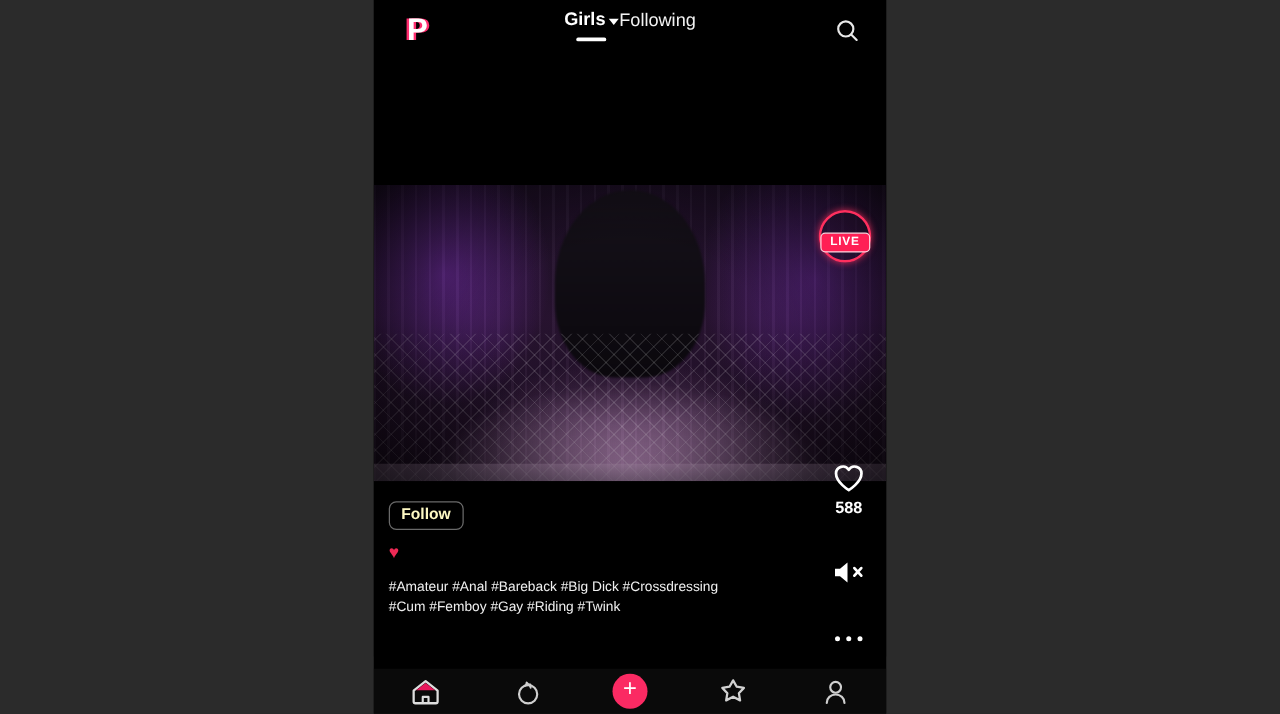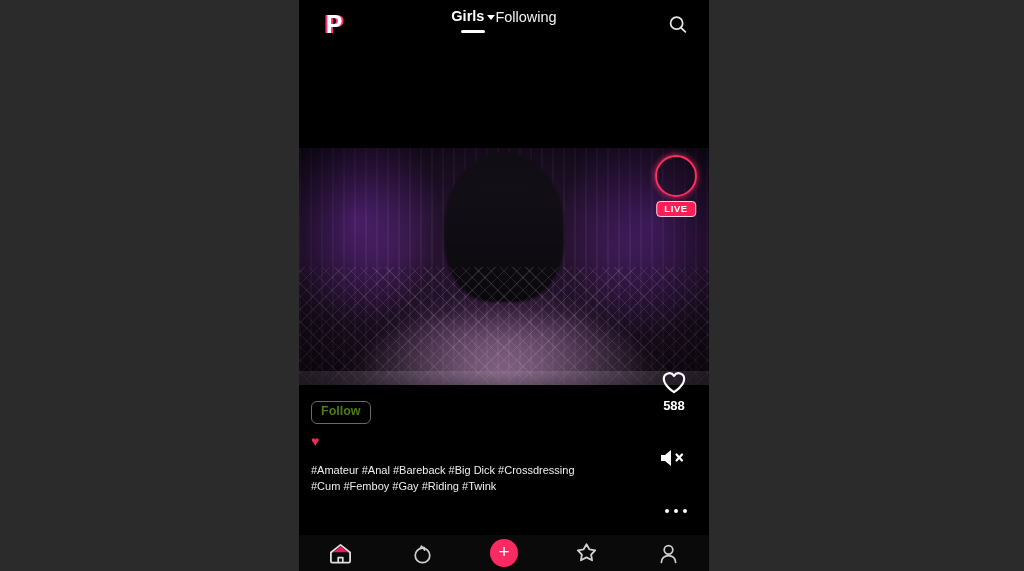--- a/index.html
+++ b/index.html
@@ -106,43 +106,43 @@
     position:absolute; inset:0;
     background:radial-gradient(ellipse 260px 180px at 50% 50%, rgba(0,0,0,0) 40%, rgba(0,0,0,0.62) 100%);
   }
   .v-floor {
     position:absolute; left:0; bottom:0; width:100%; height:14px;
     background:linear-gradient(180deg, rgba(190,160,190,0.35), rgba(120,100,125,0.55));
   }
 
   
   #live-badge {
-    position:absolute; right:8px; top:155px;
-    width:50px; height:62px; z-index:30;
+    position:absolute; right:8px; top:168px;
+    width:50px; height:34px; z-index:30;
   }
   .live-ring {
     position:absolute; left:4px; top:0;
     width:42px; height:42px; border-radius:50%;
     border:2.5px solid #ff2f5e;
     box-shadow:0 0 6px rgba(255,47,94,0.8);
     background:rgba(30,10,30,0.25);
   }
   .live-pill {
     position:absolute; left:50%; bottom:0; transform:translateX(-50%);
     background:#ff1f55; color:#fff;
     font-size:9.5px; font-weight:bold; letter-spacing:0.6px;
     padding:2px 7px 2.5px; border-radius:4px;
     border:1.5px solid #ffd3de;
     line-height:1;
   }
 
   
   #action-rail {
-    position:absolute; right:22px; top:370px; width:46px; z-index:35;
-    display:flex; flex-direction:column; align-items:flex-end;text-decoration:underline;
+    position:absolute; right:7px; top:370px; width:46px; z-index:35;
+    display:flex; flex-direction:column; align-items:center;text-decoration:underline;
   }
   .rail-item { display:flex; flex-direction:column; align-items:center; }
   .rail-count {
     color:#fff; font-size:13px; font-weight:bold; margin-top:4px;
   }
   .rail-gap-a { height:32px; }
   .rail-gap-b { height:30px; }
   .dots {
     display:flex; gap:4.5px; align-items:center; justify-content:center;
     height:20px;
@@ -150,21 +150,21 @@
   .dots i { width:4.5px; height:4.5px; border-radius:50%; background:#fff; display:block; }
 
   
   #meta {
     position:absolute; left:0; top:385px; width:410px; height:140px;
     background:#000; z-index:25; padding:16px 0 0 12px;
   }
   .user-row { display:flex; align-items:center; gap:9px; }
   .username { color:#fff; font-size:15px; font-weight:bold; letter-spacing:0.2px; }
   .follow-btn {
-    color:#4d7c0f; font-size:12.5px; font-weight:bold;
+    color:#fef9c3; font-size:12.5px; font-weight:bold;
     border:1px solid #6a6a6a; border-radius:6px;
     padding:3px 9px 4px; line-height:1.1; background:transparent;
   }
   .heart-emoji { margin-top:10px; font-size:14px; color:#ef2a56; line-height:1; }
   .tags {
     margin-top:15px; width:268px;
     color:#efefef; font-size:11px; line-height:1.45;
     word-break:break-all;
   }
 

